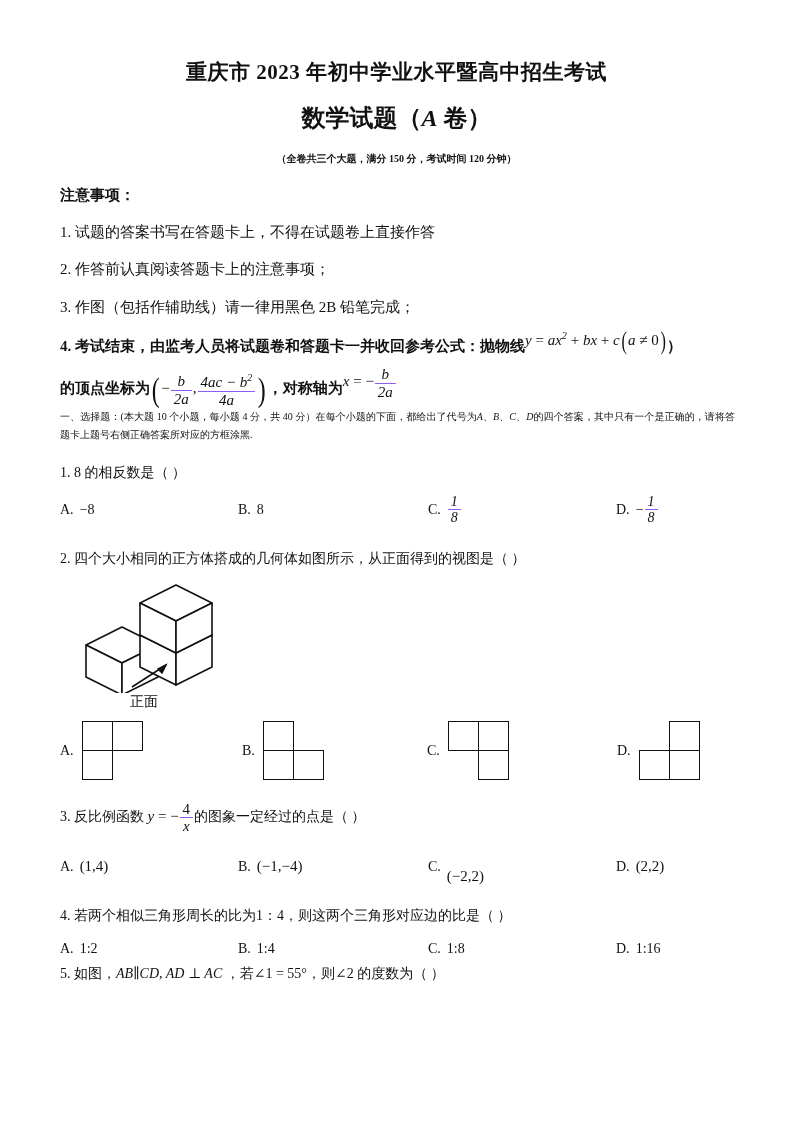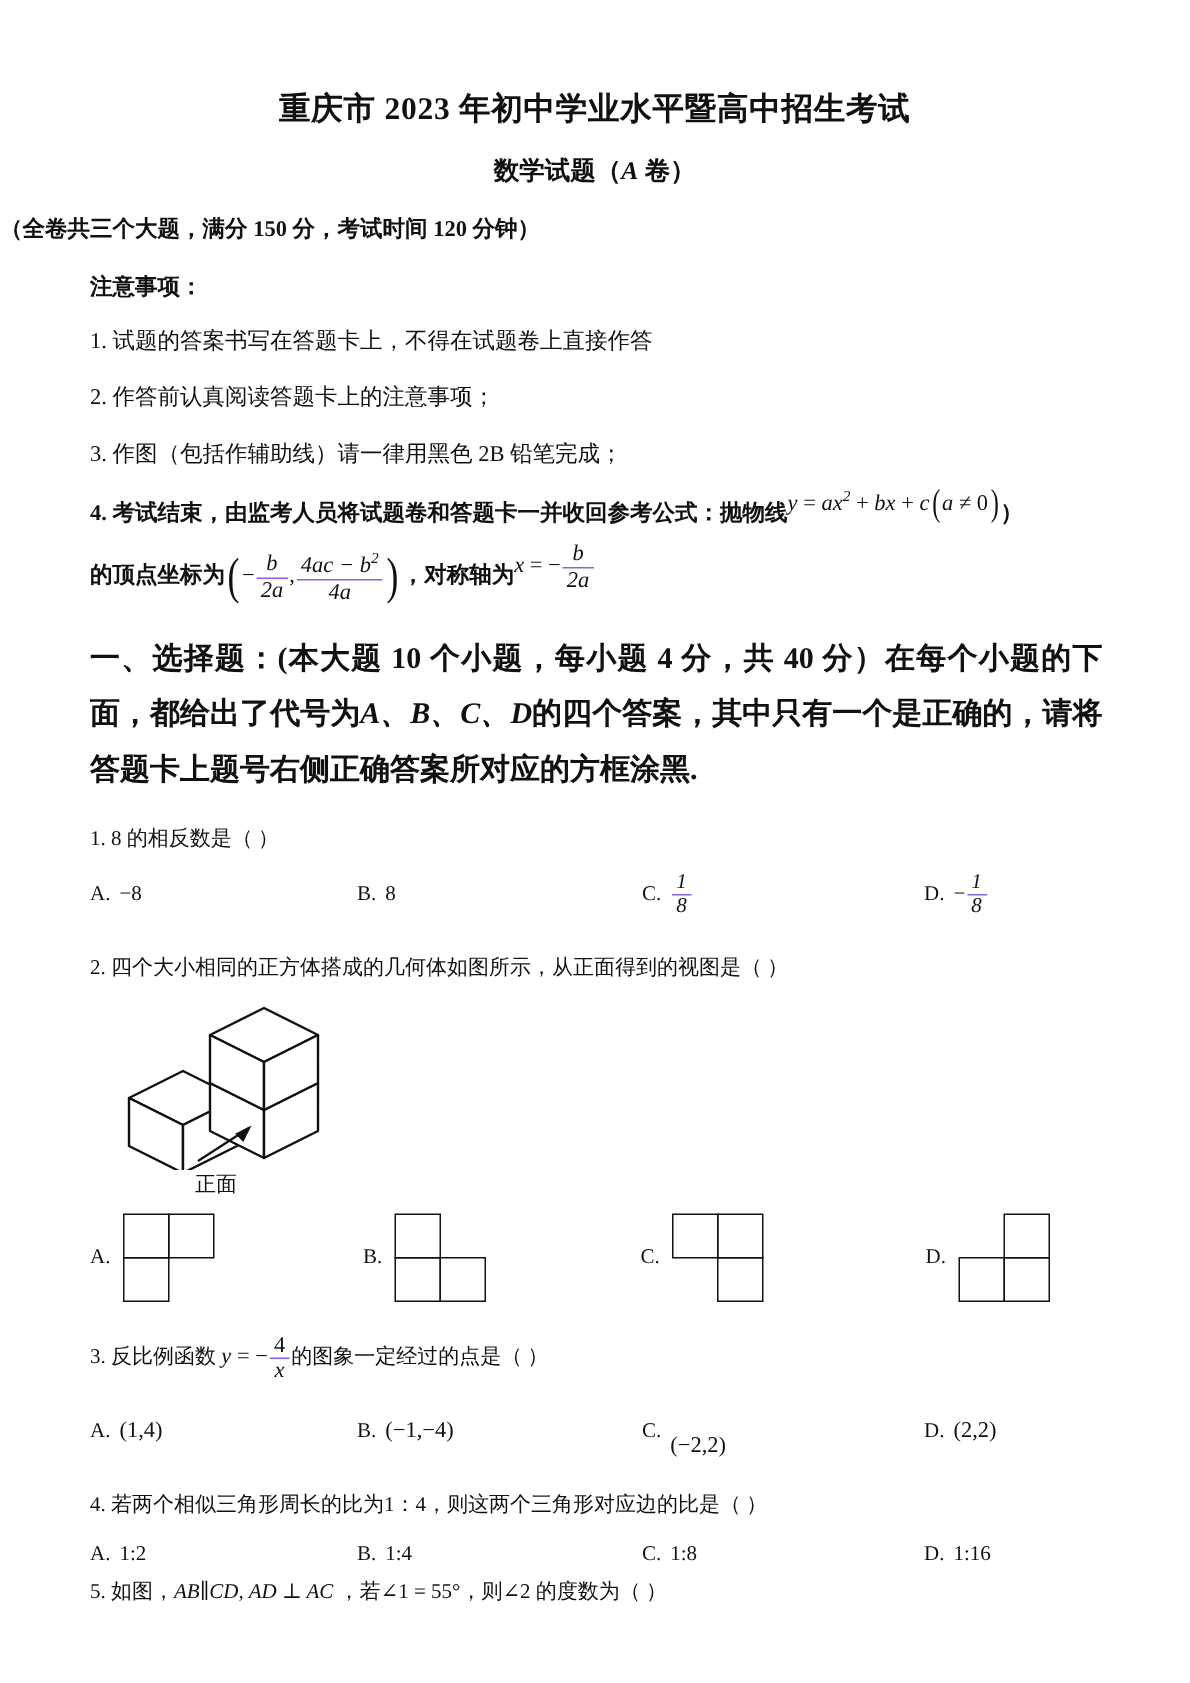--- a/index.html
+++ b/index.html
@@ -12,34 +12,34 @@
     overflow:hidden;
   }
   .page { position:relative; width:793px; height:1122px; padding:0; box-sizing:border-box; }
 
   
   .title1 {
     text-align:center; font-weight:bold; font-size:21px;
     letter-spacing:.5px; margin:58px 0 0 0;
   }
   .title2 {
-    text-align:center; font-weight:bold; font-size:17px;
+    text-align:center; font-weight:bold; font-size:24px;
     margin:16px 0 0 0;
   }
   .title2 .ital { font-style:italic; }
   .subtitle {
-    text-align:left; font-size:15px; font-weight:bold; margin:18px 0 0 0;
+    text-align:center; font-size:10px; font-weight:bold; margin:18px 0 0 0;
   }
 
   
   .body-wrap { padding:0 58px 0 60px; }
   .note-head { font-weight:bold; font-size:15px; margin-top:20px; }
   .note-item { font-weight:normal; font-size:15px; margin-top:17px; line-height:1.35; }
   .formula-line { font-weight:bold; font-size:15px; margin-top:20px; line-height:1.2; }
-  .sec-head { font-weight:bold; font-size:20px; margin-top:18px; line-height:1.85; text-align:justify; }
+  .sec-head { font-weight:normal; font-size:10px; margin-top:0; line-height:1.85; text-align:justify; }
   .sec-head .ital { font-style:italic; }
 
   
   .m { font-family:"Liberation Serif","DejaVu Serif",serif; font-style:italic; font-size:15px; font-weight:normal; }
   .mn { font-style:normal; }
   .sup { font-size:.68em; vertical-align:super; font-style:italic; }
   .inline-math { display:inline-block; vertical-align:middle; font-weight:normal; }
   .raise { position:relative; top:-7px; }
 
   .frac { display:inline-block; vertical-align:middle; text-align:center; font-style:italic;

